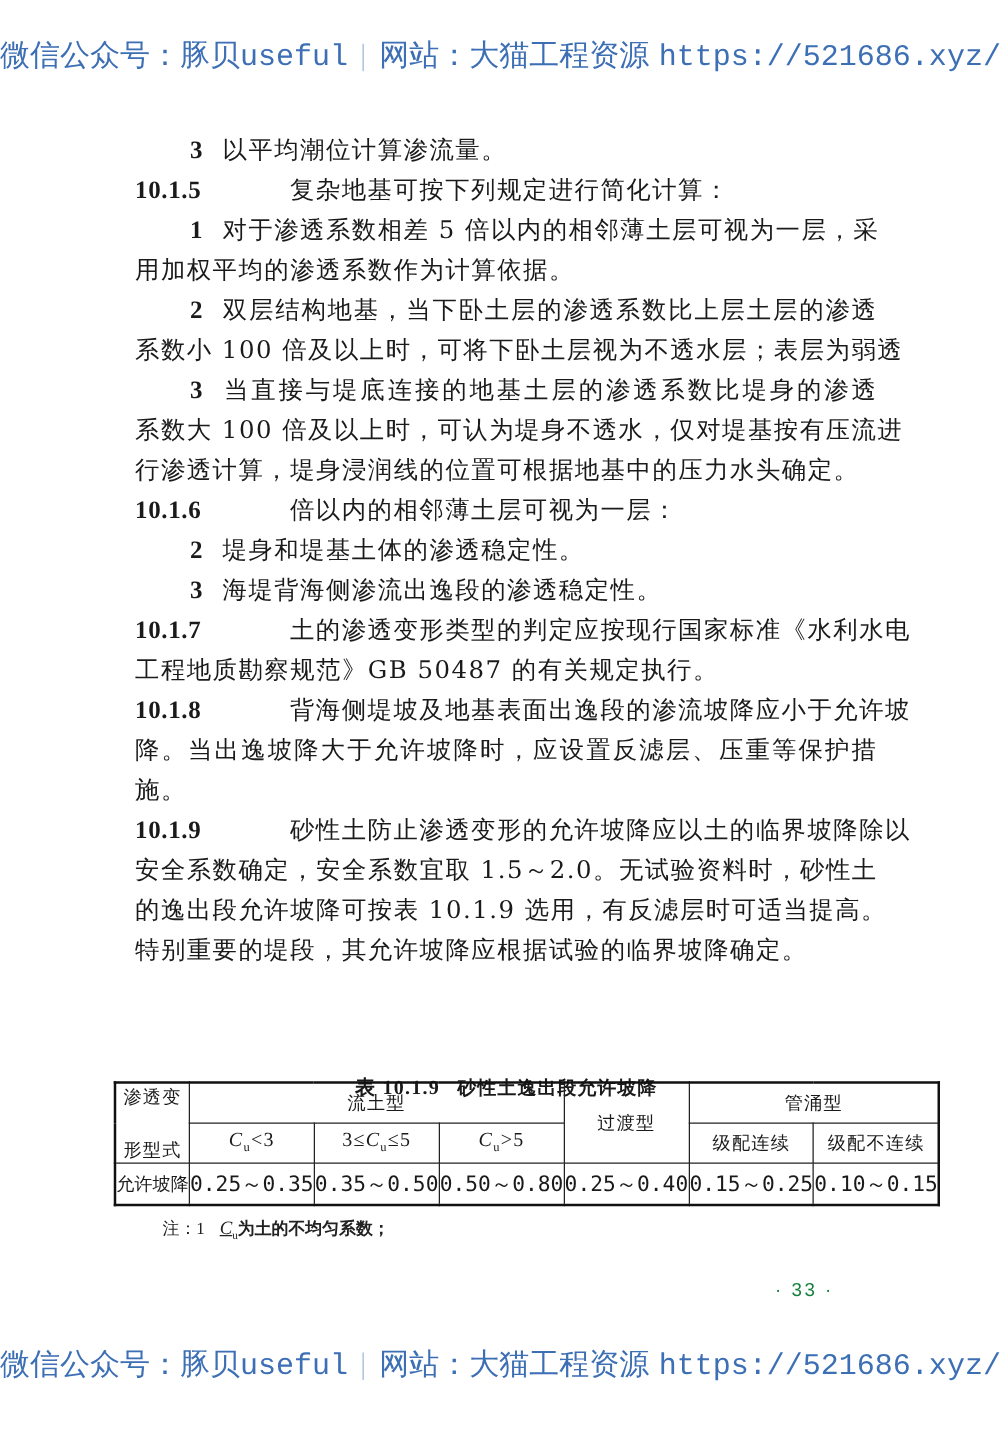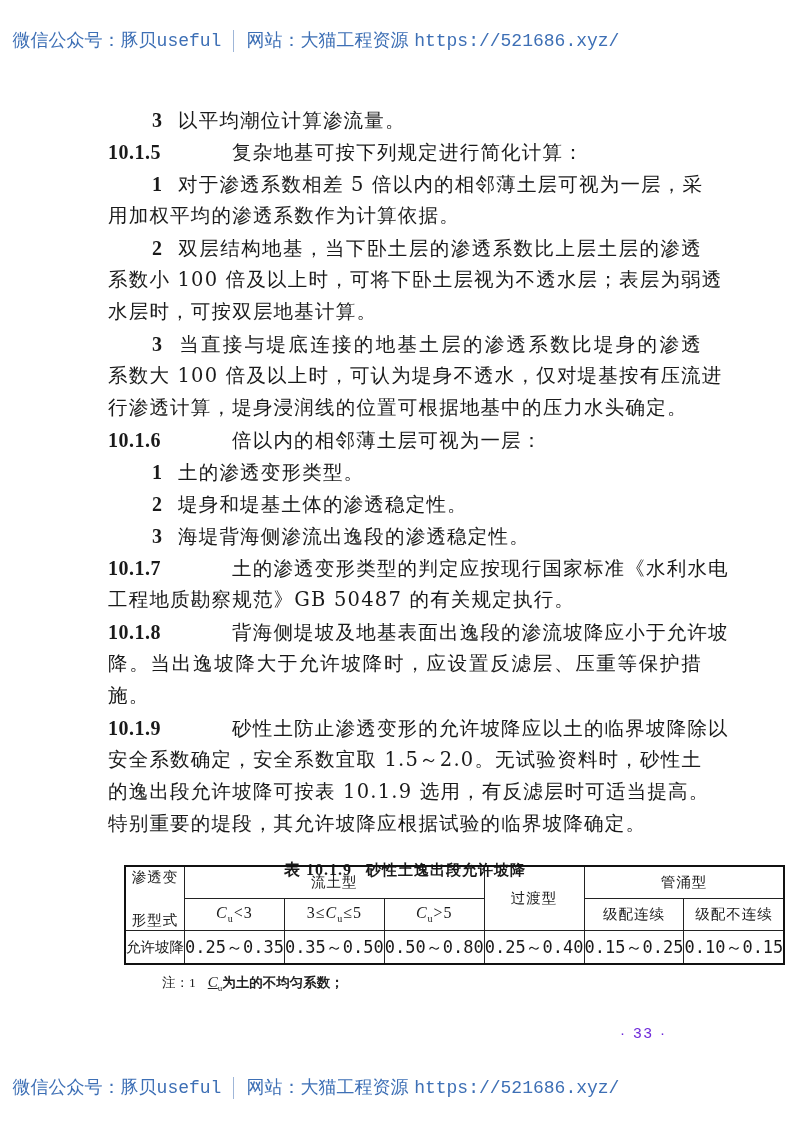--- a/index.html
+++ b/index.html
@@ -1,19 +1,19 @@
 <!DOCTYPE html>
 <html><head>
 <meta charset="utf-8">
 <style>
   html, body { margin: 0; padding: 0; background: #ffffff; }
   body { width: 800px; height: 1148px; position: relative; overflow: hidden;
          font-family: "DejaVu Serif", "Liberation Serif", serif; color: #1a1a1a; }
   .watermark { position: absolute; left: 0; width: 632px; text-align: center;
-               font-family: "DejaVu Serif", "Liberation Serif", serif; font-size: 18px;
+               font-family: "DejaVu Serif", "Liberation Serif", serif; font-size: 24px;
                color: #3d6fb5; letter-spacing: 0px; white-space: nowrap; }
   .watermark .mono { font-family: "Liberation Mono", "DejaVu Sans Mono", monospace; }
   .watermark .sep { display: inline-block; width: 1px; height: 22px; background: #9fb6d8;
                     vertical-align: middle; margin: 0 12px; }
   .wm-top { top: 28px; }
   .wm-bottom { top: 1075px; }
 
   .page { position: absolute; left: 108px; top: 104px; width: 594px; }
   .line { height: 32px; line-height: 32px; font-size: 19.5px; white-space: nowrap;
           letter-spacing: 1.2px; }
@@ -22,66 +22,64 @@
          font-size: 20px; display: inline-block; }
   .item-num { width: 26px; }
   .clause-num { width: 124px; letter-spacing: 0.5px; }
   .justify { text-align: justify; text-align-last: justify; }
 
   .table-title { position: absolute; left: 108px; width: 594px; top: 860px; text-align: center;
                  font-size: 15px; font-weight: bold; letter-spacing: 1px;
                  font-family: "DejaVu Sans", "Liberation Sans", sans-serif; }
   .table-title .tnum { font-family: "Liberation Serif", serif; font-size: 16px; margin-right: 14px; }
 
-  table.spec { position: absolute; left: 124px; top: 865px; width: 499px; border-collapse: collapse;
+  table.spec { position: absolute; left: 91px; top: 865px; width: 499px; border-collapse: collapse;
                font-family: "DejaVu Sans", "Liberation Sans", sans-serif; font-size: 14.5px; }
   table.spec td { border: 1px solid #222; text-align: center; vertical-align: middle; padding: 0;
                   letter-spacing: 1px; }
   table.spec { border: 2px solid #111; }
   table.spec .r1 td { height: 31px; }
   table.spec .r2 td { height: 31px; }
   table.spec .r3 td { height: 32px; text-align: right; }
   table.spec .val { font-family: "DejaVu Sans Mono", "Liberation Mono", monospace; font-size: 17px;
                     letter-spacing: 0; white-space: nowrap; }
   table.spec .cu { font-family: "Liberation Serif", serif; font-style: italic; font-size: 16px; }
   table.spec .cu sub { font-size: 10px; font-style: normal; }
   table.spec .math { font-family: "Liberation Serif", serif; font-size: 16px; }
 
   .notes { position: absolute; left: 130px; top: 970px; font-family: "DejaVu Sans", "Liberation Sans", sans-serif;
            font-size: 13.5px; font-weight: bold; color: #222; }
   .notes .nline { height: 25px; line-height: 25px; white-space: nowrap; }
   .notes .n2 { padding-left: 32px; }
-  .notes .nnum { font-family: Liberation Serif, serif; font-weight: normal; margin-right: 12px; margin-left: 32px; }
+  .notes .nnum { font-family: Liberation Serif, serif; font-weight: normal; margin-right: 12px; }
   .notes .cu { font-family: "Liberation Serif", serif; font-style: italic; font-weight: normal; font-size: 15px; text-decoration: underline; }
   .notes .cu sub { font-size: 9px; font-style: normal; }
 
   .page-number { position: absolute; left: 620px; top: 1024px; font-family: "Liberation Sans", sans-serif;
-                 font-size: 15px; color: #6d28d9; letter-spacing: 2px; }
+                 font-size: 15px; color: #15803d; letter-spacing: 2px; }
 </style>
 </head>
 <body>
 
 <div class="watermark wm-top">
   <span>微信公众号：豚贝</span><span class="mono">useful</span><span class="sep"></span><span>网站：大猫工程资源</span>
   <span class="mono">https://521686.xyz/</span>
 </div>
 
 <div class="page" id="page-body">
     <div class="line indent-item"><span class="num item-num">3</span><span>以平均潮位计算渗流量。</span></div>
     <div class="line"><span class="num clause-num">10.1.5</span><span>复杂地基可按下列规定进行简化计算：</span></div>
     <div class="line indent-item justify"><span class="num item-num">1</span><span>对于渗透系数相差 5 倍以内的相邻薄土层可视为一层，采</span></div>
     <div class="line"><span>用加权平均的渗透系数作为计算依据。</span></div>
     <div class="line indent-item justify"><span class="num item-num">2</span><span>双层结构地基，当下卧土层的渗透系数比上层土层的渗透</span></div>
     <div class="line justify"><span>系数小 100 倍及以上时，可将下卧土层视为不透水层；表层为弱透</span></div>
-    <div class="line"><span>水层时，可按双层地基计算。</span></div>
     <div class="line indent-item justify"><span class="num item-num">3</span><span>当直接与堤底连接的地基土层的渗透系数比堤身的渗透</span></div>
     <div class="line justify"><span>系数大 100 倍及以上时，可认为堤身不透水，仅对堤基按有压流进</span></div>
     <div class="line"><span>行渗透计算，堤身浸润线的位置可根据地基中的压力水头确定。</span></div>
     <div class="line"><span class="num clause-num">10.1.6</span><span>倍以内的相邻薄土层可视为一层：</span></div>
-    <div class="line indent-item"><span class="num item-num">1</span><span>土的渗透变形类型。</span></div>
     <div class="line indent-item"><span class="num item-num">2</span><span>堤身和堤基土体的渗透稳定性。</span></div>
     <div class="line indent-item"><span class="num item-num">3</span><span>海堤背海侧渗流出逸段的渗透稳定性。</span></div>
     <div class="line justify"><span class="num clause-num">10.1.7</span><span>土的渗透变形类型的判定应按现行国家标准《水利水电</span></div>
     <div class="line"><span>工程地质勘察规范》GB 50487 的有关规定执行。</span></div>
     <div class="line justify"><span class="num clause-num">10.1.8</span><span>背海侧堤坡及地基表面出逸段的渗流坡降应小于允许坡</span></div>
     <div class="line justify"><span>降。当出逸坡降大于允许坡降时，应设置反滤层、压重等保护措</span></div>
     <div class="line"><span>施。</span></div>
     <div class="line justify"><span class="num clause-num">10.1.9</span><span>砂性土防止渗透变形的允许坡降应以土的临界坡降除以</span></div>
     <div class="line justify"><span>安全系数确定，安全系数宜取 1.5～2.0。无试验资料时，砂性土</span></div>
     <div class="line justify"><span>的逸出段允许坡降可按表 10.1.9 选用，有反滤层时可适当提高。</span></div>

